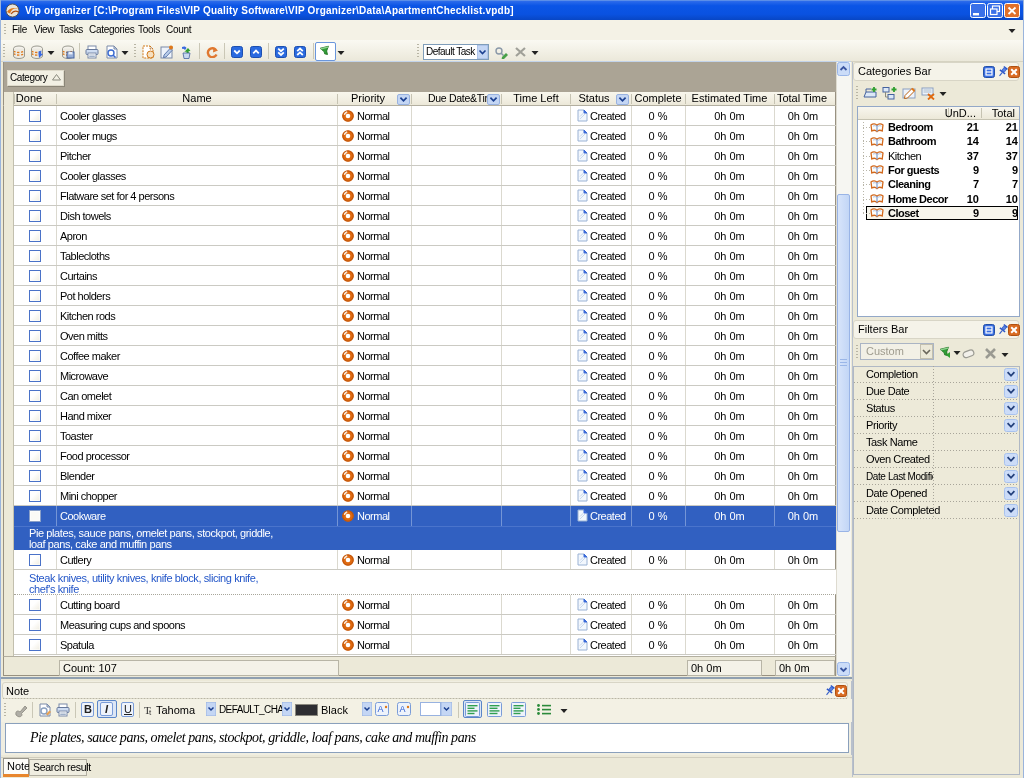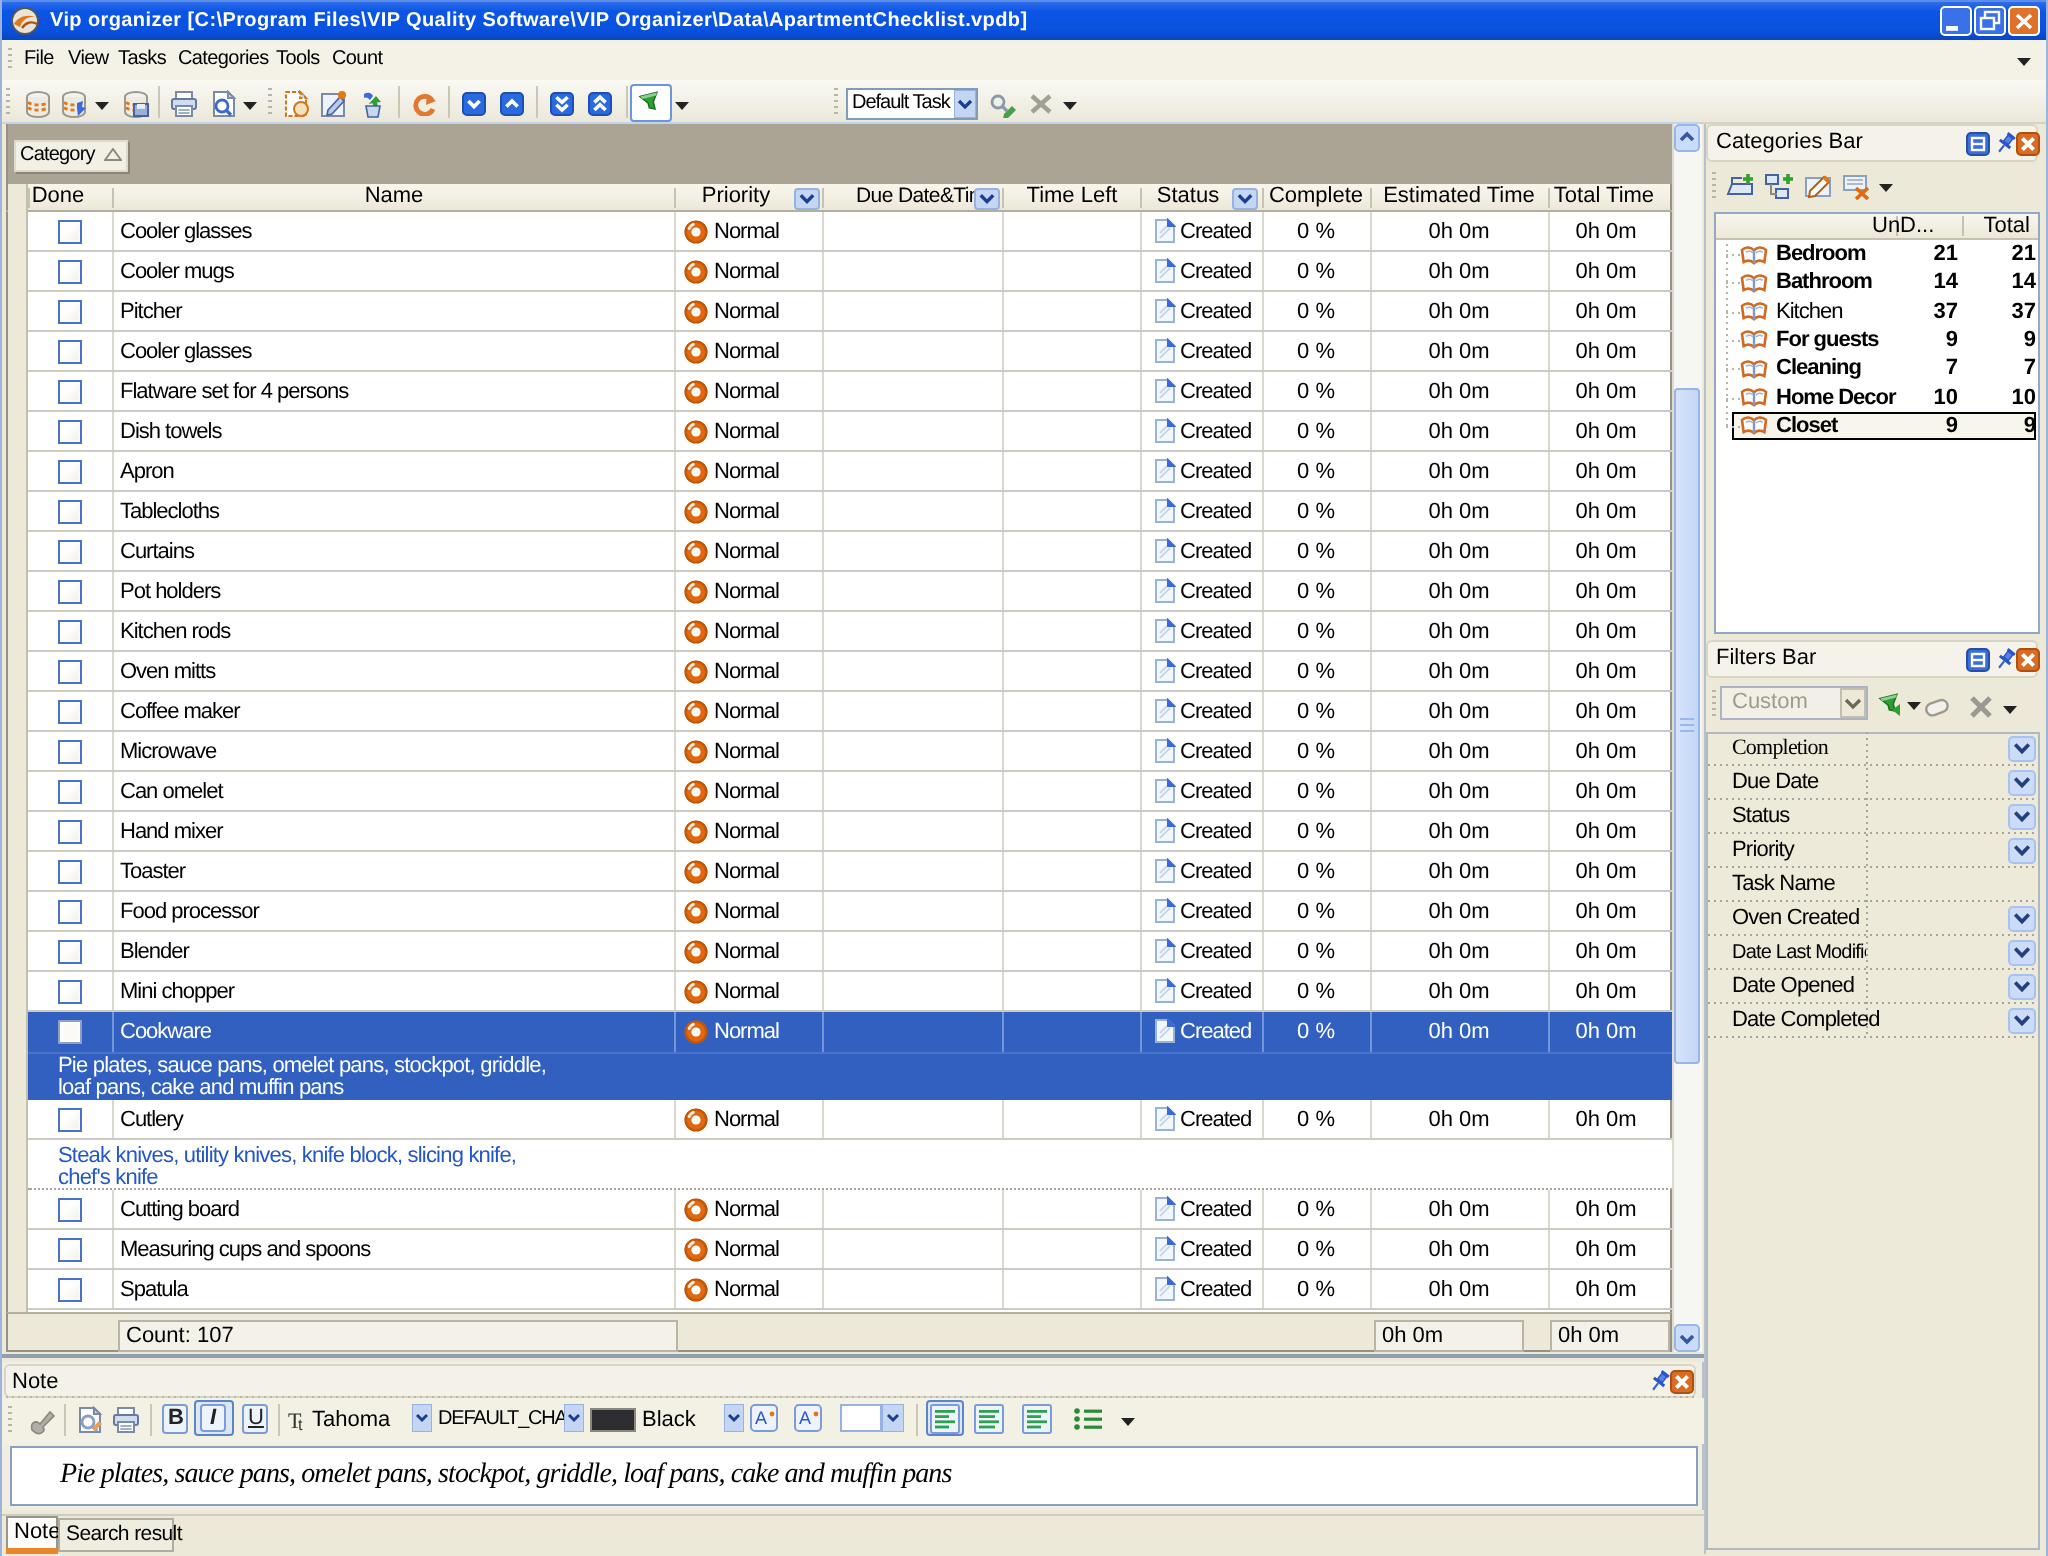--- a/index.html
+++ b/index.html
@@ -743,21 +743,21 @@
     <path d="M2.5 4 h8 M2.5 6 h8" stroke="#aabccc"></path>
     <path d="M7 8 L13 13.5 M13 8 L7 13.5" stroke="#e06a10" stroke-width="1.8"></path>
   </svg>
 <svg class="ab" style="left:939px;top:91px" width="8" height="5" viewBox="0 0 8 5">
     <path d="M0.5 1 L7.5 1 L4 5 Z" fill="#222"></path>
   </svg>
 <div class="ab" style="left:857px;top:106px;width:163px;height:211px;background:#fff;border:1px solid #93a8c8"></div>
 <div class="ab" style="left:858px;top:107px;width:161px;height:13px;background:linear-gradient(#f8f6ee,#ece8d8);border-bottom:1px solid #c6c3b2"></div>
 <div class="ab" style="left:948px;top:108px;width:1px;height:10px;background:#c6c3b2"></div>
 <div class="ab" style="left:981px;top:108px;width:1px;height:10px;background:#c6c3b2"></div>
-<div class="ab" style="left:936px;top:107px;line-height:12px;width:40px;text-align:left">UnD...</div>
+<div class="ab" style="left:936px;top:107px;line-height:12px;width:40px;text-align:right">UnD...</div>
 <div class="ab" style="left:983px;top:107px;line-height:12px;width:32px;text-align:right">Total</div>
 <div class="ab" style="left:863px;top:122px;width:1px;height:92px;background-image:linear-gradient(#b8b5a8 1px,transparent 1px);background-size:1px 3px"></div>
 <div class="ab" style="left:863px;top:127.0px;width:7px;height:1px;background-image:linear-gradient(90deg,#b8b5a8 1px,transparent 1px);background-size:3px 1px"></div>
 <svg class="ab" style="left:870px;top:121.5px" width="14" height="12" viewBox="0 0 14 12">
     <path d="M1 3 C3 1.2 5.5 1.5 7 3.2 C8.5 1.5 11 1.2 13 3 L12.2 9 C10 7.8 8.3 8.2 7 9.6 C5.7 8.2 4 7.8 1.8 9 Z" fill="#fdfdfb" stroke="#d2691e" stroke-width="1.3"></path>
     <path d="M7 3.2 L7 9.6" stroke="#7a9ad0" stroke-width="1.2"></path>
     <path d="M3 4.2 C4.3 3.4 5.6 3.6 6.4 4.4 M8 4.4 C9 3.6 10.3 3.4 11.4 4.2" stroke="#9ab4dc" stroke-width="0.8" fill="none"></path>
   </svg>
 <div class="ab" style="left:888px;top:120.0px;font-weight:bold;line-height:14.3px;white-space:nowrap;letter-spacing:-0.5px">Bedroom</div>
 <div class="ab" style="left:919px;top:120.0px;font-weight:bold;line-height:14.3px;width:60px;text-align:right">21</div>
@@ -858,21 +858,21 @@
   </svg>
 <svg class="ab" style="left:984px;top:347px" width="13" height="13" viewBox="0 0 13 13">
     <path d="M2 2 L11 11 M11 2 L2 11" stroke="#9a9a92" stroke-width="2.6"></path>
   </svg>
 <svg class="ab" style="left:1001px;top:352px" width="8" height="5" viewBox="0 0 8 5">
     <path d="M0.5 1 L7.5 1 L4 5 Z" fill="#222"></path>
   </svg>
 <div class="ab" style="left:853px;top:366px;width:167px;height:409px;background:#edead9;border:1px solid #b0b8c4"></div>
 <div class="ab" style="left:933px;top:366px;width:1px;height:153px;background-image:linear-gradient(#a8a59a 1px,transparent 1px);background-size:1px 3px"></div>
 <div class="ab" style="left:854px;top:382px;width:165px;height:1px;background-image:linear-gradient(90deg,#a8a59a 1px,transparent 1px);background-size:3px 1px"></div>
-<div class="ab" style="left:866px;top:366px;line-height:17px;letter-spacing:-0.4px;font-family:Liberation Serif, serif;">Completion</div>
+<div class="ab" style="left:866px;top:366px;line-height:17px;letter-spacing:-0.4px;">Completion</div>
 <svg class="ab" style="left:1004px;top:368px" width="14" height="13" viewBox="0 0 14 13">
     <rect x="0.5" y="0.5" width="13" height="12" rx="2" fill="#ccdcf8" stroke="#a8c2ee"></rect>
     <path d="M3.6 4.2 L7 7.8 L10.4 4.2" fill="none" stroke="#23407c" stroke-width="1.8"></path>
   </svg>
 <div class="ab" style="left:854px;top:399px;width:165px;height:1px;background-image:linear-gradient(90deg,#a8a59a 1px,transparent 1px);background-size:3px 1px"></div>
 <div class="ab" style="left:866px;top:383px;line-height:17px;letter-spacing:-0.4px;">Due Date</div>
 <svg class="ab" style="left:1004px;top:385px" width="14" height="13" viewBox="0 0 14 13">
     <rect x="0.5" y="0.5" width="13" height="12" rx="2" fill="#ccdcf8" stroke="#a8c2ee"></rect>
     <path d="M3.6 4.2 L7 7.8 L10.4 4.2" fill="none" stroke="#23407c" stroke-width="1.8"></path>
   </svg>

